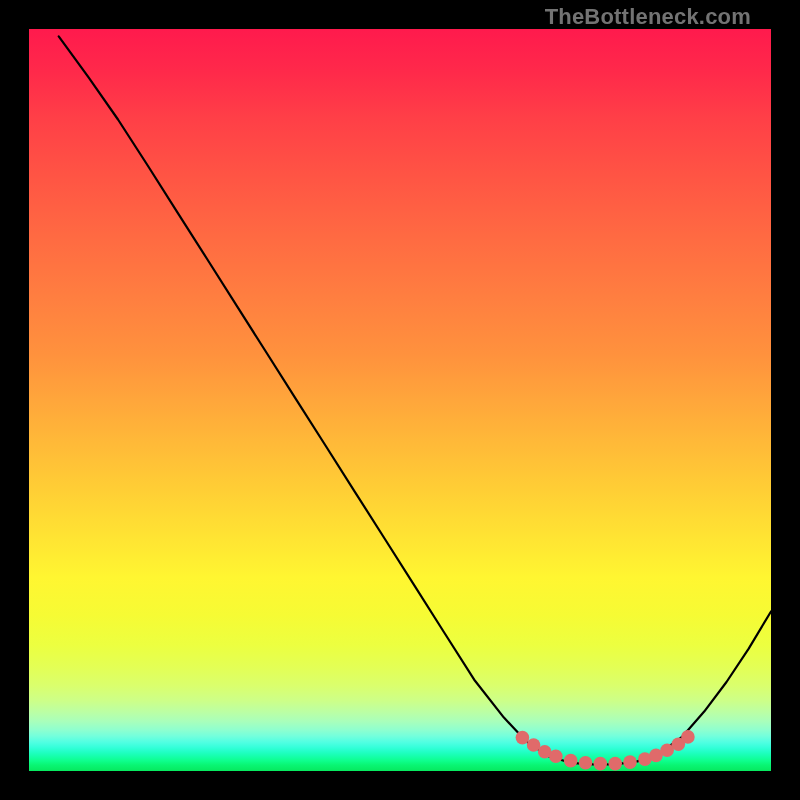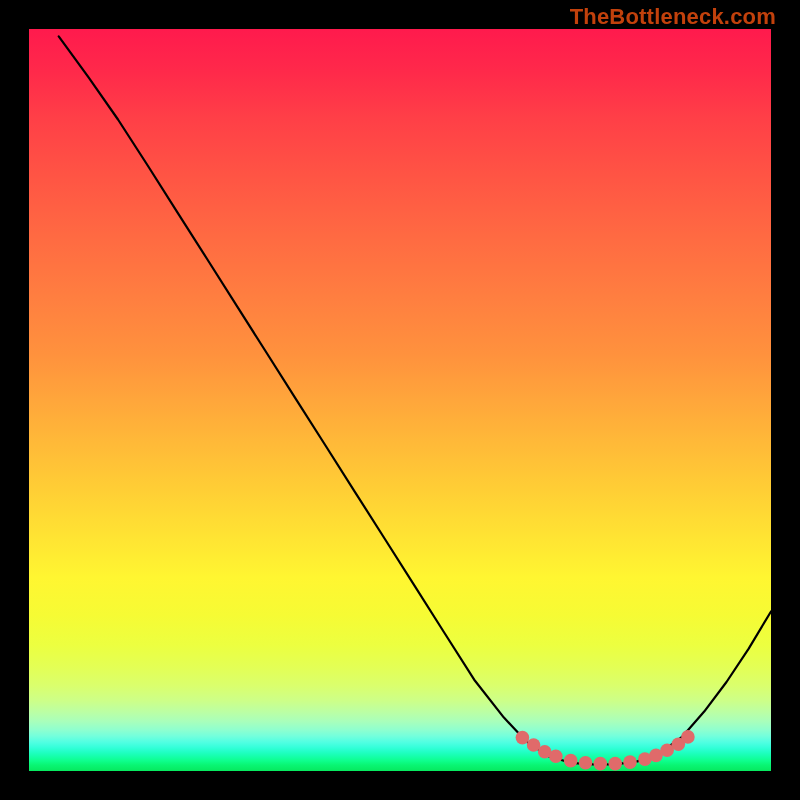--- a/index.html
+++ b/index.html
@@ -54,22 +54,22 @@
       #22ffc6 97.4%,
       #16ffac 98%,
       #0eff8e 98.6%,
       #09f573 99.2%,
       #06e95f 100%
     );
   }
   .watermark {
     position: absolute;
     top: 4px;
-    right: 24px;
-    color: #c2410c;
+    right: 49px;
+    color: #737373;
     font-size: 22px;
     font-weight: 600;
     letter-spacing: 0.2px;
     user-select: none;
   }
   svg.curve {
     position: absolute;
     left: 0;
     top: 0;
     width: 742px;

